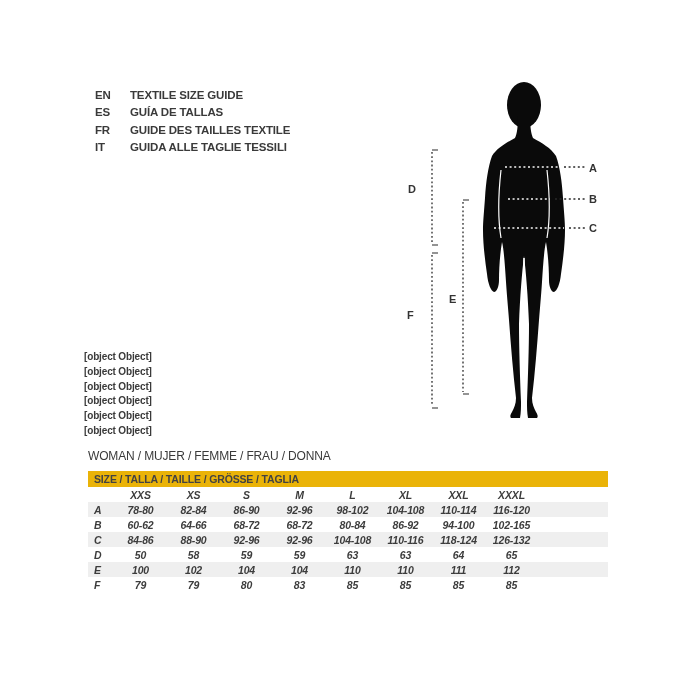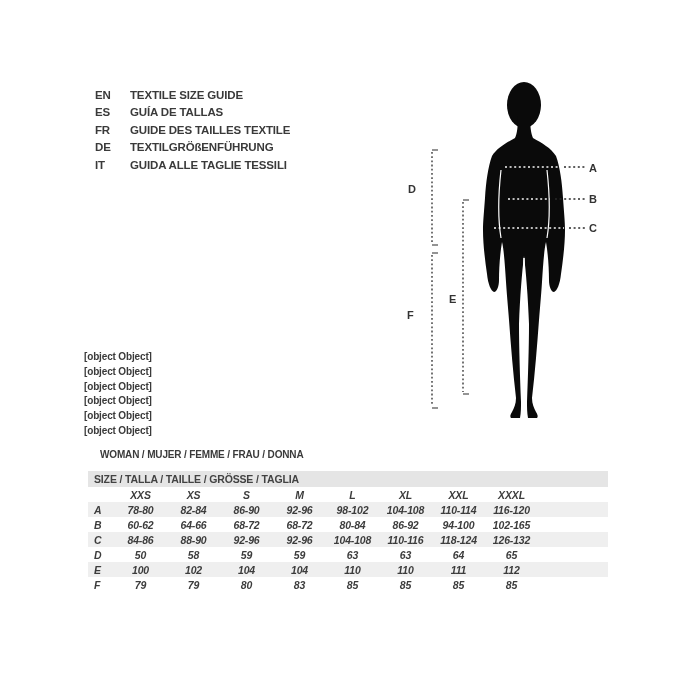--- a/index.html
+++ b/index.html
@@ -10,25 +10,25 @@
   
   .langs{position:absolute;left:95px;top:87px;}
   .lang-row{display:flex;font-size:11.5px;font-weight:bold;line-height:17.4px;white-space:nowrap;}
   .lang-row .code{width:35px;flex:0 0 35px;}
   
   .figure{position:absolute;left:398px;top:72px;}
   
   .legend{position:absolute;left:84px;top:350px;}
   .legend-row{font-size:10px;font-weight:bold;line-height:14.8px;white-space:nowrap;}
   
-  .gender{position:absolute;left:88px;top:449px;font-size:10px;font-weight:bold;margin-left:12px;}
+  .gender{position:absolute;left:88px;top:449px;font-size:12px;font-weight:normal;}
   
   .table-wrap{position:absolute;left:88px;top:471px;width:520px;}
   .thead-bar{
-    height:16px;line-height:16px;background:#e5e5e5;color:#424242;
+    height:16px;line-height:16px;background:#eab308;color:#424242;
     font-size:10.5px;font-weight:bold;padding-left:6px;box-sizing:border-box;
   }
   table.sizes{width:520px;border-collapse:collapse;table-layout:fixed;font-style:italic;}
   table.sizes th,table.sizes td{
     padding:0;height:15px;font-size:10.5px;font-weight:bold;color:#3c3c3c;
     text-align:center;vertical-align:middle;white-space:nowrap;
   }
   table.sizes thead th{font-weight:bold;}
   table.sizes .lbl{text-align:left;padding-left:6px;}
   table.sizes tbody tr:nth-child(odd){background:#efefef;}
@@ -48,24 +48,20 @@
   <div class="lang-row">
     <span class="code">ES</span>
     <span>GUÍA DE TALLAS</span>
   </div>
 
   <div class="lang-row">
     <span class="code">FR</span>
     <span>GUIDE DES TAILLES TEXTILE</span>
   </div>
 
-  <div class="lang-row">
-    <span class="code">DE</span>
-    <span>TEXTILGRÖßENFÜHRUNG</span>
-  </div>
 
   <div class="lang-row">
     <span class="code">IT</span>
     <span>GUIDA ALLE TAGLIE TESSILI</span>
   </div>
 </div>
 
   <svg class="figure" width="230" height="380" viewBox="0 0 230 380">
 
     <g fill="#0a0a0a">

